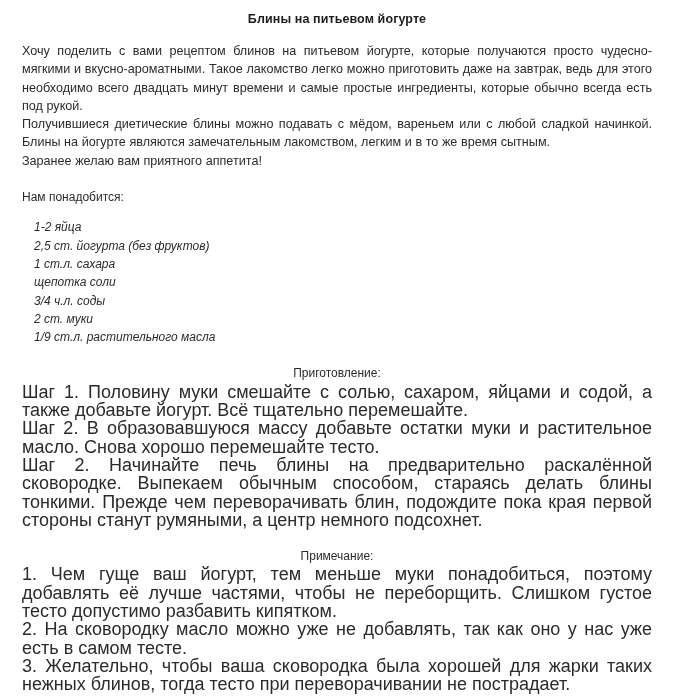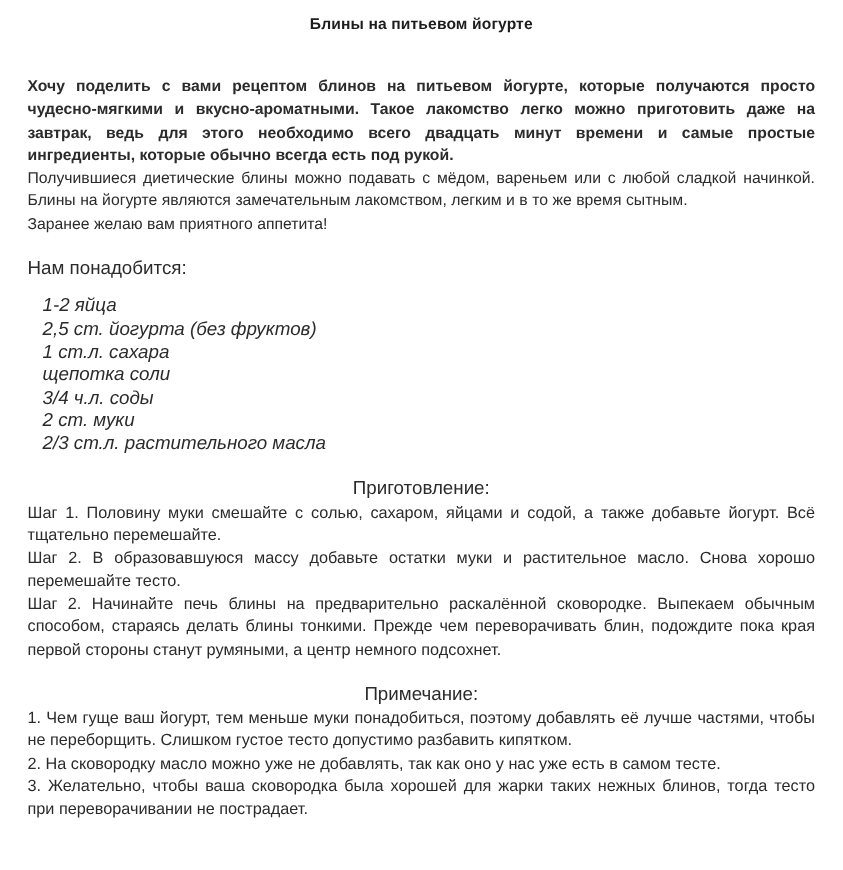--- a/index.html
+++ b/index.html
@@ -40,45 +40,44 @@
   p.para {
     margin: 0;
     font-size: 12.6px;
     line-height: 18.3px;
     text-align: justify;
     text-justify: inter-word;
     color: #2b2b2b;
     word-spacing: 0.1px;
   }
   p.para.first {
-    margin-top: 33px;
-    font-weight: bold;
+    margin-top: 15px;
   }
   .gap-block {
     margin-top: 18px;
   }
   .plain-list {
     margin: 12px;
     padding: 0;
     list-style: none;
     font-style: italic;
   }
   .plain-list li,
   .lead-line {
-    font-size: 15px;
+    font-size: 12px;
     line-height: 18.3px;
     text-align: left;
     color: #2b2b2b;
     margin: 0;
     white-space: nowrap;
   }
   .steps p,
   .notes p {
     margin: 0;
-    font-size: 13px;
+    font-size: 18px;
     line-height: 18.3px;
     text-align: justify;
     text-justify: inter-word;
     color: #2b2b2b;
   }
   .steps .lead-line,
   .notes .lead-line {
     text-align: center;
   }
 </style>
@@ -99,21 +98,21 @@
 
     <div class="gap-block">
       <div class="lead-line">Нам понадобится:</div>
       <ul class="plain-list">
         <li>1-2 яйца</li>
         <li>2,5 ст. йогурта (без фруктов)</li>
         <li>1 ст.л. сахара</li>
         <li>щепотка соли</li>
         <li>3/4 ч.л. соды</li>
         <li>2 ст. муки</li>
-        <li>2/3 ст.л. растительного масла</li>
+        <li>1/9 ст.л. растительного масла</li>
       </ul>
     </div>
 
     <div class="gap-block steps">
       <div class="lead-line">Приготовление:</div>
       <p>Шаг 1. Половину муки смешайте с солью, сахаром, яйцами и содой, а также добавьте йогурт. Всё тщательно перемешайте.</p>
       <p>Шаг 2. В образовавшуюся массу добавьте остатки муки и растительное масло. Снова хорошо перемешайте тесто.</p>
       <p>Шаг 2. Начинайте печь блины на предварительно раскалённой сковородке. Выпекаем обычным способом, стараясь делать блины тонкими. Прежде чем переворачивать блин, подождите пока края первой стороны станут румяными, а центр немного подсохнет.</p>
     </div>
 

